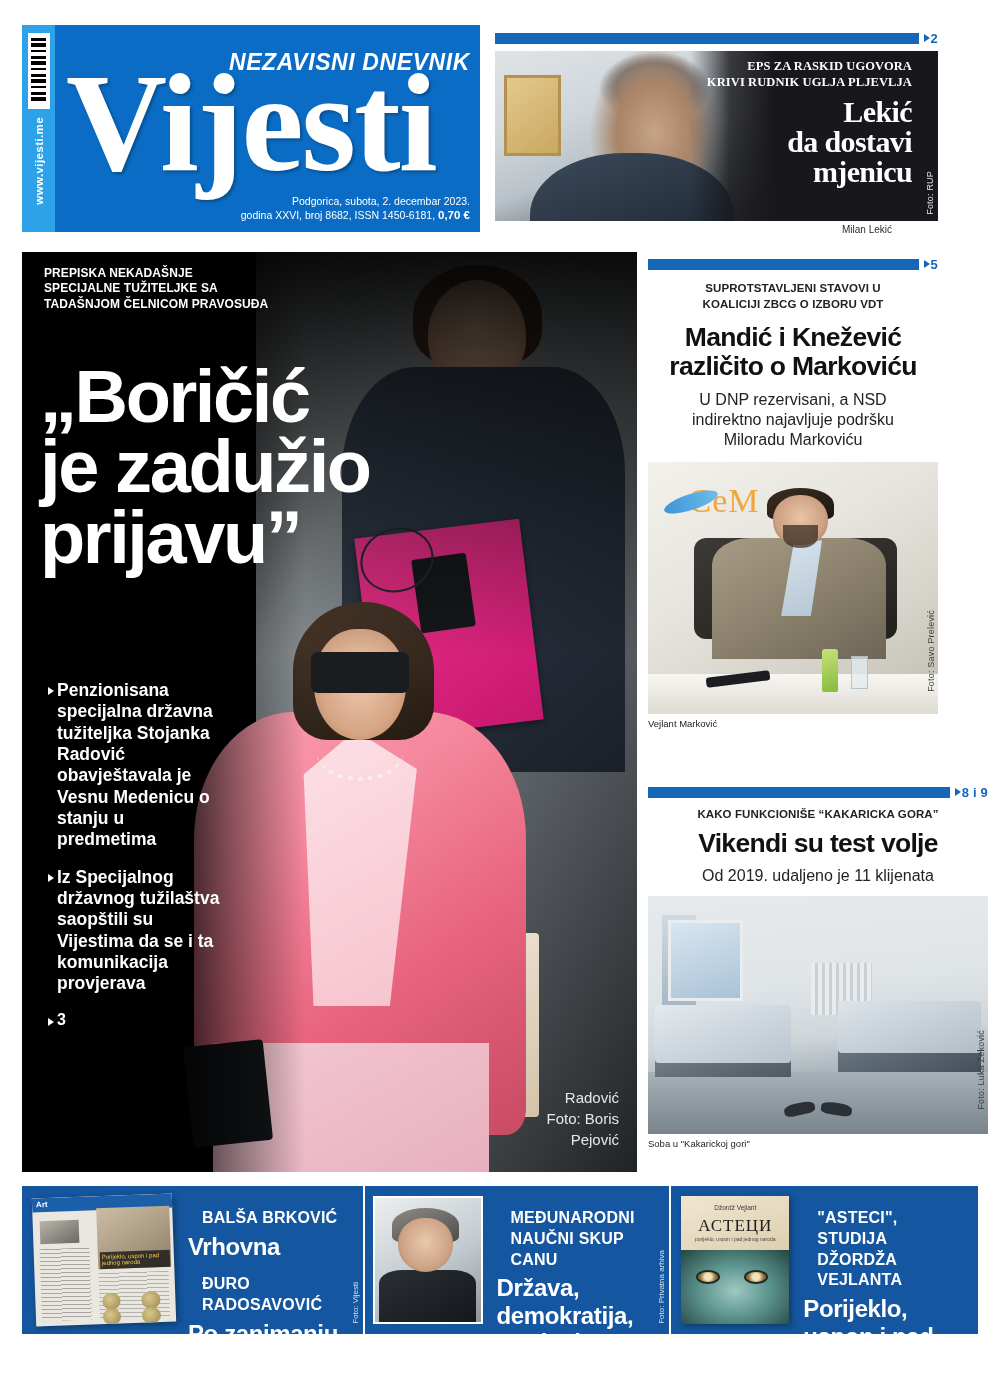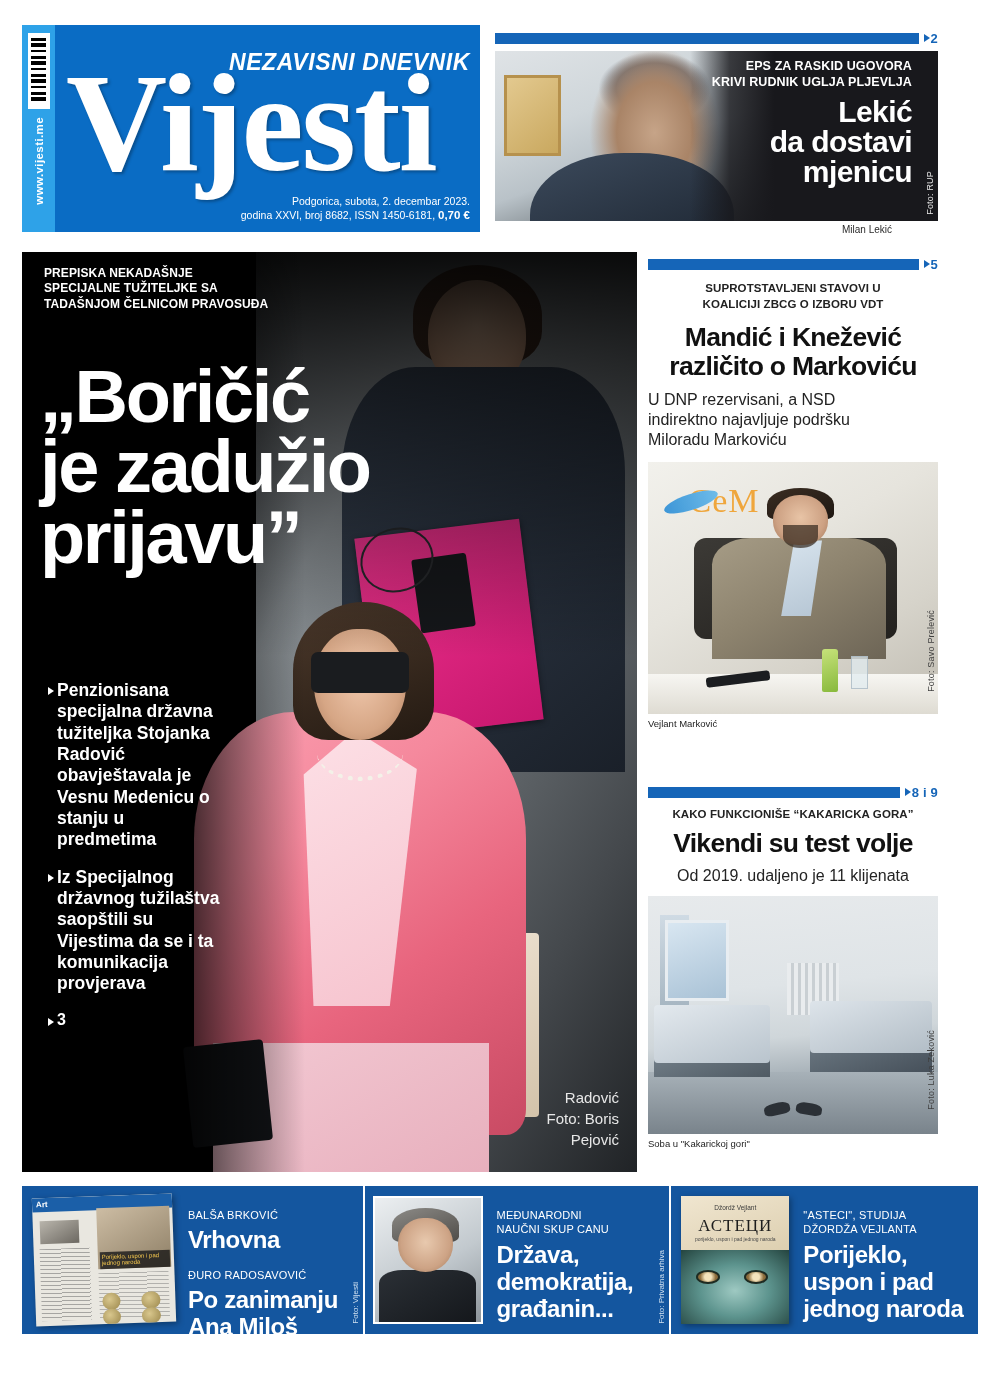--- a/index.html
+++ b/index.html
@@ -93,21 +93,21 @@
   }
   .lekic-frame {
     position:absolute; left: 2%; top: 14%; width: 13%; height: 48%;
     background: linear-gradient(140deg,#e3c98f,#c9a85f);
     border: 3px solid #b6914d;
   }
   .lekic-dark {
     position:absolute; right:0; top:0; width: 56%; height: 100%;
     background: linear-gradient(to right, rgba(24,24,28,0) 0%, rgba(24,24,28,.82) 16%, #18181c 34%, #18181c 100%);
   }
-  .lekic-txt { position:absolute; right: 26px; top: 8px; width: 270px; text-align: right; color:#fff; }
+  .lekic-txt { position:absolute; right: 26px; top: 8px; width: 270px; text-align: right; color:#fff;font-family:Liberation Serif, serif; }
   .lekic-over { font-size: 12.5px; font-weight: bold; line-height: 1.26; letter-spacing:.1px; }
   .lekic-head { margin-top: 6px; font-size: 30px; font-weight: bold; line-height: 1.0; letter-spacing:-.6px; }
   .vcredit {
     position: absolute; writing-mode: vertical-rl; transform: rotate(180deg);
     font-size: 9px; color: #3f3f3f; white-space: nowrap; letter-spacing:.2px;
   }
   .lekic-credit { right: 3px; bottom: 6px; color:#e8e8e8; }
   .lekic-cap {
     text-align: right; font-size: 10px; color: #2b2b2b; padding: 3px 46px 0 0;
   }
@@ -236,21 +236,21 @@
   .mandic { position: absolute; left: 648px; top: 258px; width: 290px; }
   .mandic-over {
     text-align: center; margin-top: 10px;
     font-size: 11.5px; font-weight: bold; color:#222; line-height: 1.35; letter-spacing:.1px;
   }
   .mandic-head {
     text-align: center; margin-top: 11px;
     font-size: 26.5px; font-weight: bold; color:#111; line-height: 1.1; letter-spacing:-.7px;
   }
   .mandic-sub {
-    margin-top: 9px;
+    text-align: center; margin-top: 9px;
     font-size: 16px; color:#232323; line-height: 1.25;
   }
   .mk-photo {
     position: relative; margin-top: 12px; height: 252px; overflow:hidden;
     background:#cfcfcb;
   }
   .mk-bg {
     position:absolute; inset:0;
     background: linear-gradient(150deg,#f2f1ec 0%, #e6e4dd 40%, #d6d3ca 70%, #bfbbb1 100%);
   }
@@ -303,21 +303,21 @@
     background: rgba(225,235,240,.72); border: 1px solid rgba(170,185,195,.8);
   }
   .mk-mic {
     position:absolute; left: 20%; bottom: 12%; width: 22%; height: 4%;
     background: #1b1d20; border-radius: 3px; transform: rotate(-7deg);
   }
   .mk-cap { font-size: 9.5px; color:#1d1d1d; margin-top: 4px; }
   .mk-credit { right: 2px; bottom: 22px; }
 
   
-  .vikendi { position: absolute; left: 648px; top: 786px; width: 290px; }
+  .vikendi { position: absolute; left: 648px; top: 786px; width: 340px; }
   .vik-over {
     text-align:center; margin-top: 9px;
     font-size: 11.5px; font-weight: bold; color:#222; letter-spacing:.1px;
   }
   .vik-head {
     text-align:center; margin-top: 8px;
     font-size: 26.5px; font-weight: bold; color:#111; letter-spacing:-.7px;
   }
   .vik-sub {
     text-align:center; margin-top: 8px; font-size: 16px; color:#232323;
@@ -446,21 +446,21 @@
     font-size: 5px; color:#4a4a4a; }
   .bk-mask { position:absolute; left:0; top: 42%; width:100%; height: 58%;
     background: radial-gradient(ellipse at 50% 55%, #9ec9c2 0%, #5d948e 45%, #24443f 100%); }
   .bk-eye { position:absolute; top: 58%; width: 22%; height: 11%;
     background: radial-gradient(circle at 50% 50%, #f3e3bc 30%, #8b6b3b 70%);
     border-radius: 50%; border: 2px solid #1e2b22; }
   .bk-eyeL { left: 14%; }
   .bk-eyeR { left: 58%; }
 
   .strip-txt { padding: 22px 8px 0 14px; color:#fff; flex: 1; }
-  .st-over { font-size: 11px; font-weight: normal; line-height:1.3; letter-spacing:.2px; }
+  .st-over { font-size: 16px; font-weight: bold; line-height:1.3; letter-spacing:.2px;margin-left:14px; }
   .st-head { font-size: 24px; font-weight: bold; line-height: 1.14; margin-top: 4px; letter-spacing:-.4px; }
   .st-over2 { margin-top: 14px; }
   .strip-credit {
     position:absolute; right: 3px; bottom: 10px; writing-mode: vertical-rl;
     transform: rotate(180deg); font-size: 8px; color:#cfe0f0; white-space: nowrap;
   }
 </style>
 </head>
 <body>
 

